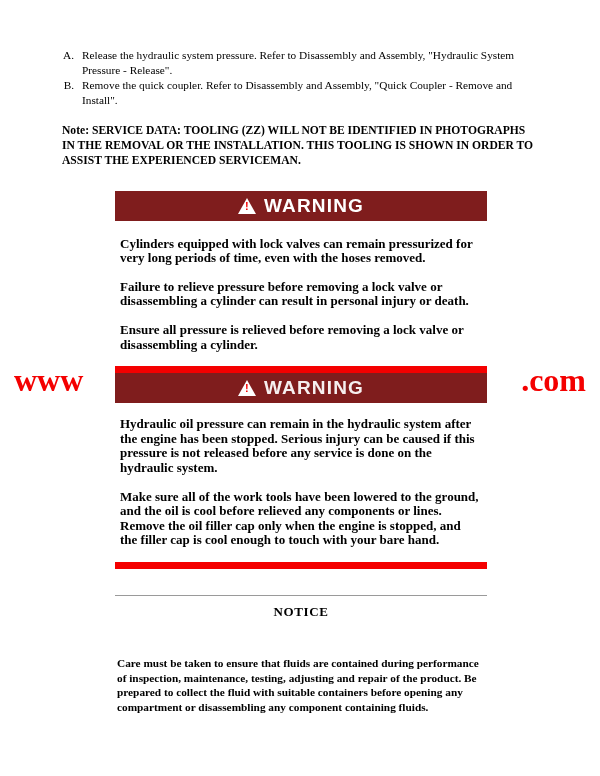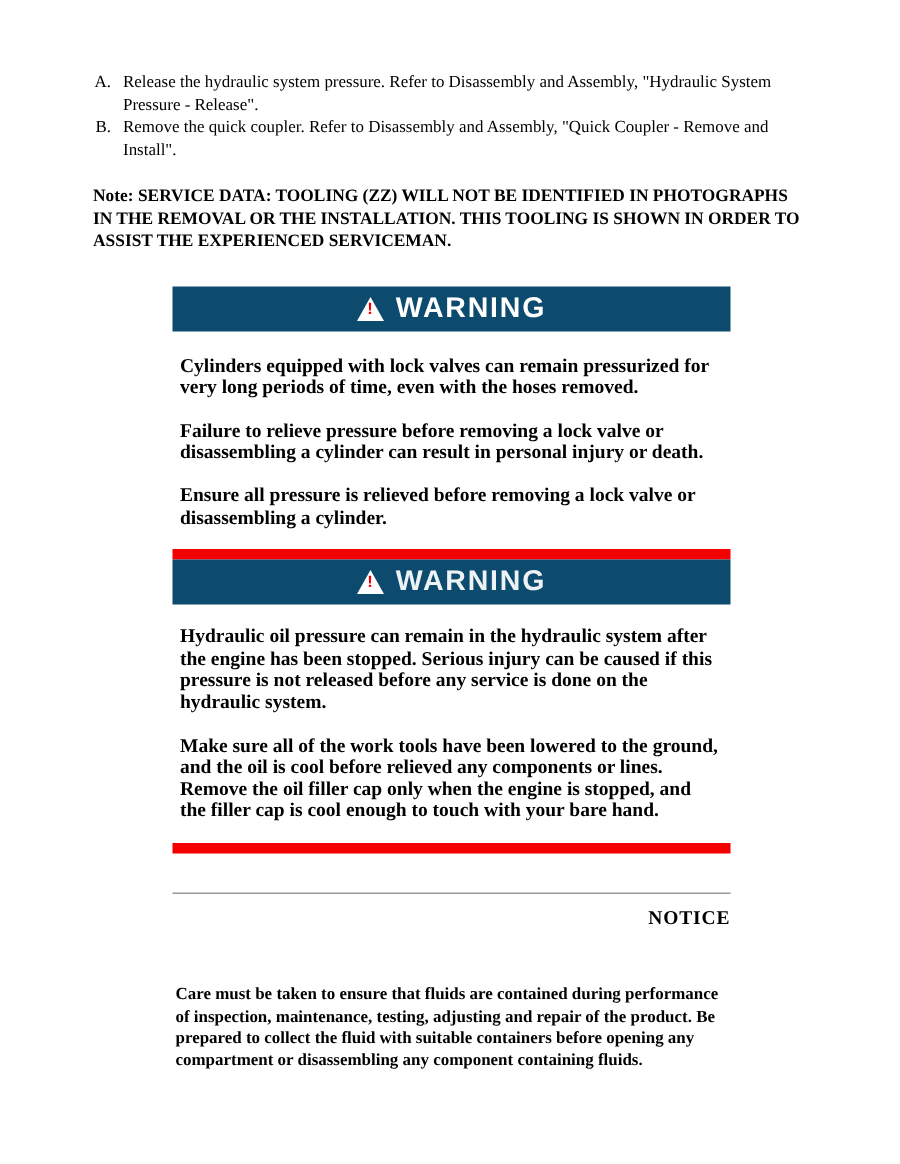--- a/index.html
+++ b/index.html
@@ -49,21 +49,21 @@
   
   .note {
     margin-top: 16px;
     font-size: 11.6px;
     line-height: 15.2px;
     font-weight: bold;
   }
 
   
   .banner {
-    background: #0c4a6e;
+    background: #7f1d1d;
     height: 30px;
     margin: 0 auto;
     display: flex;
     align-items: center;
     justify-content: center;
     position: relative;
   }
   .banner-1 {
     width: 372px;
     margin-top: 22px;
@@ -139,21 +139,21 @@
     width: 372px;
     margin-left: auto;
     margin-right: auto;
   }
   .thin-rule {
     width: 100%;
     height: 1px;
     background: #9a9a9a;
   }
   .notice-title {
-    text-align: right;
+    text-align: center;
     font-weight: bold;
     font-size: 13px;
     letter-spacing: 0.6px;
     margin: 8px 0 9px 0;
   }
   .notice-body {
     font-size: 11.3px;
     line-height: 14.6px;
     font-weight: bold;
     padding: 0 6px 0 2px;
@@ -227,14 +227,18 @@
   <div class="red-rule rule-2"></div>
 
   <div class="notice-wrap">
     <div class="thin-rule"></div>
     <div class="notice-title">NOTICE</div>
     <div class="notice-body">
       <p>Care must be taken to ensure that fluids are contained during performance of inspection, maintenance, testing, adjusting and repair of the product. Be prepared to collect the fluid with suitable containers before opening any compartment or disassembling any component containing fluids.</p>
     </div>
   </div>
 
+  <div class="watermark">
+    <span class="wm-left">www</span>
+    <span class="wm-right">.com</span>
+  </div>
 
 </div>
 
 </body></html>

